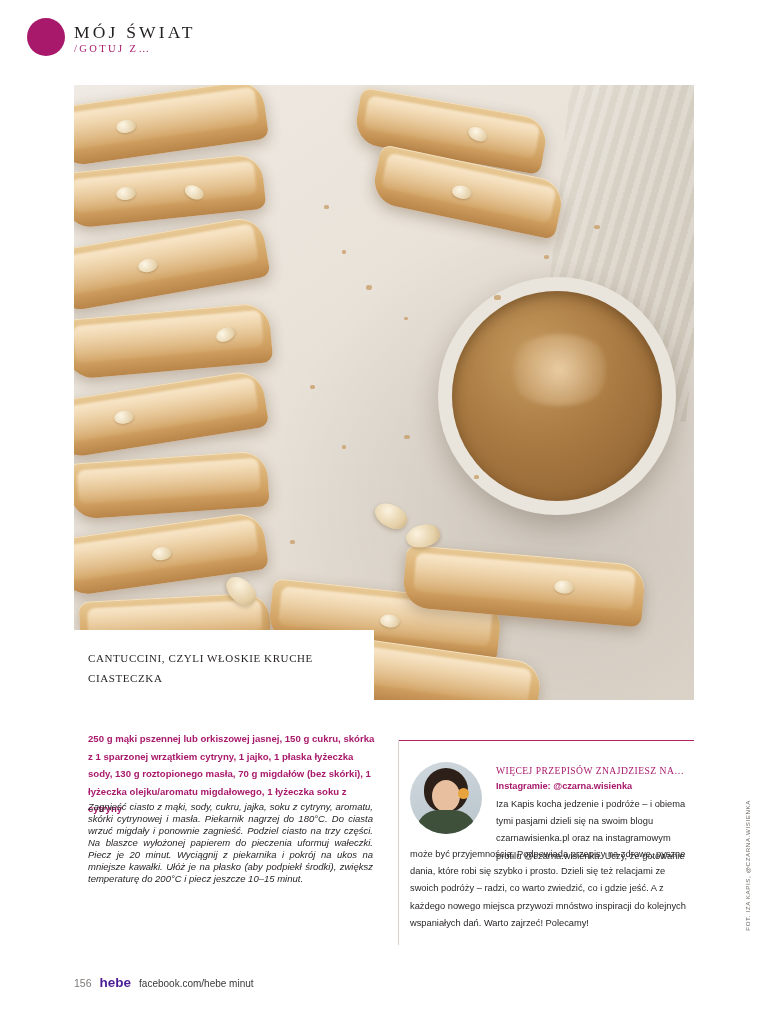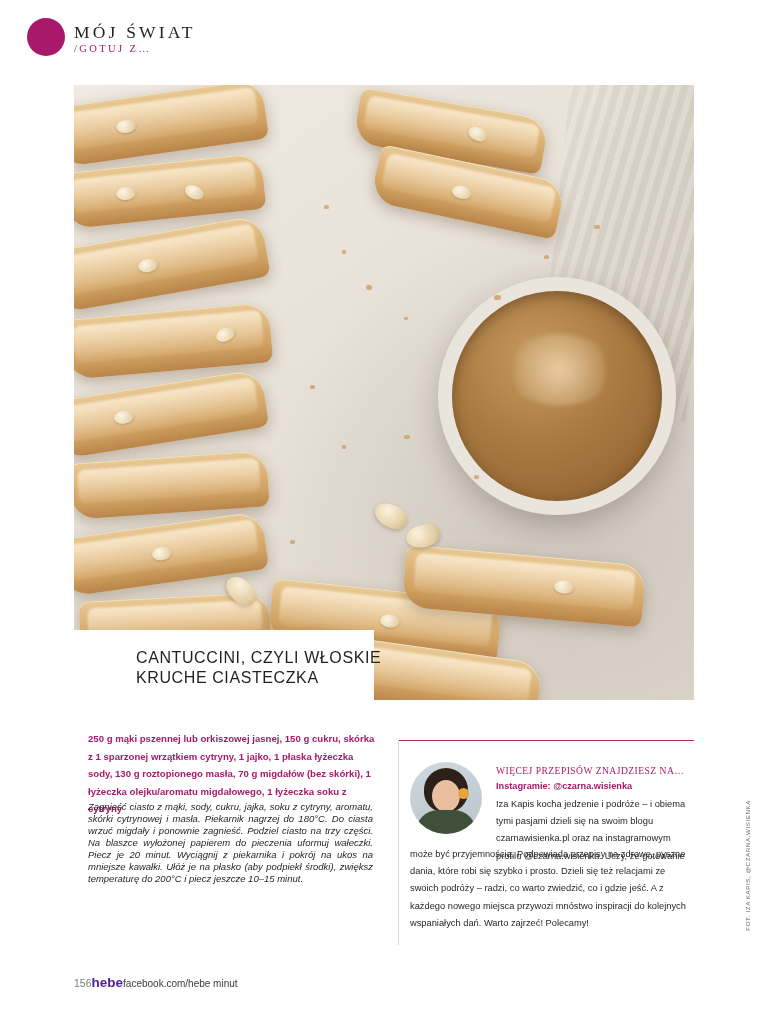--- a/index.html
+++ b/index.html
@@ -140,26 +140,25 @@
   .card {
     position: absolute;
     left: 74px; top: 630px;
     width: 300px; height: 72px;
     background: #ffffff;
   }
   .card-title {
     position: absolute;
     left: 88px; top: 648px;
     width: 290px;
-    font-family: Liberation Sans, sans-serif;
-    font-size: 16px;
+    font-family: Liberation Serif, serif;
+    font-size: 11px;
     line-height: 20px;
     letter-spacing: .6px;
     color: #231f20;
-    margin-left: 48px;
   }
 
   
   .ingredients {
     position: absolute;
     left: 88px; top: 730px;
     width: 290px;
     font-size: 9.6px;
     line-height: 17.6px;
     color: #a8196b;
@@ -258,21 +257,21 @@
     writing-mode: vertical-rl;
     transform: rotate(180deg);
   }
 
   
   .footer {
     position: absolute;
     left: 74px; bottom: 30px;
     display: flex;
     align-items: baseline;
-    gap: 0;
+    gap: 8px;
   }
   .footer-page {
     font-size: 10.5px;
     color: #7d7a77;
   }
   .footer-brand {
     font-size: 13.5px;
     font-weight: bold;
     color: #4c1d95;
   }

